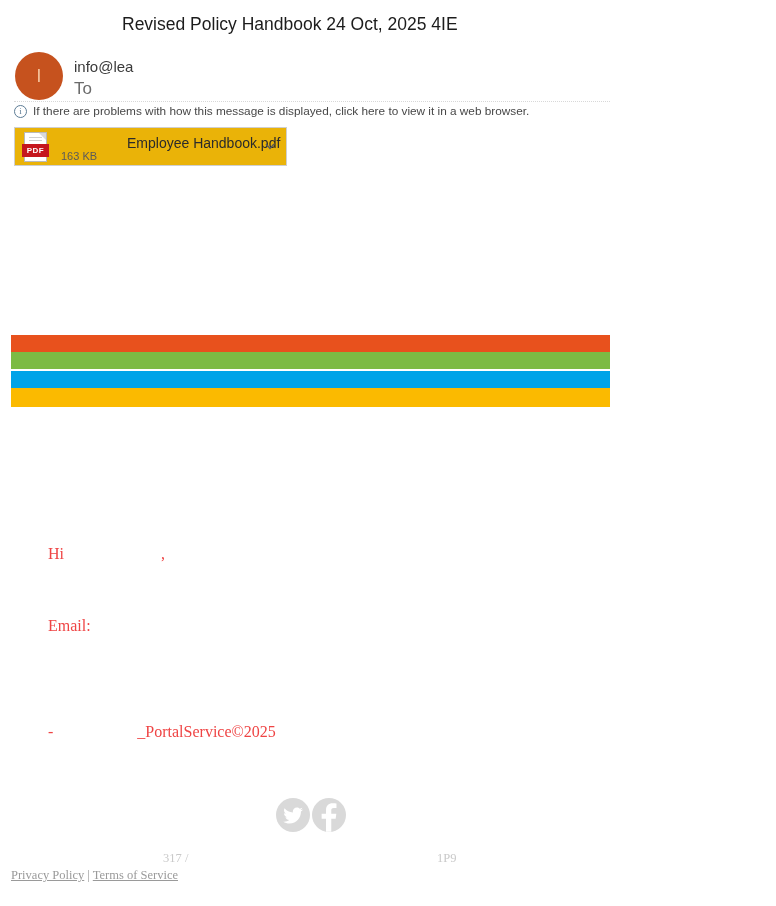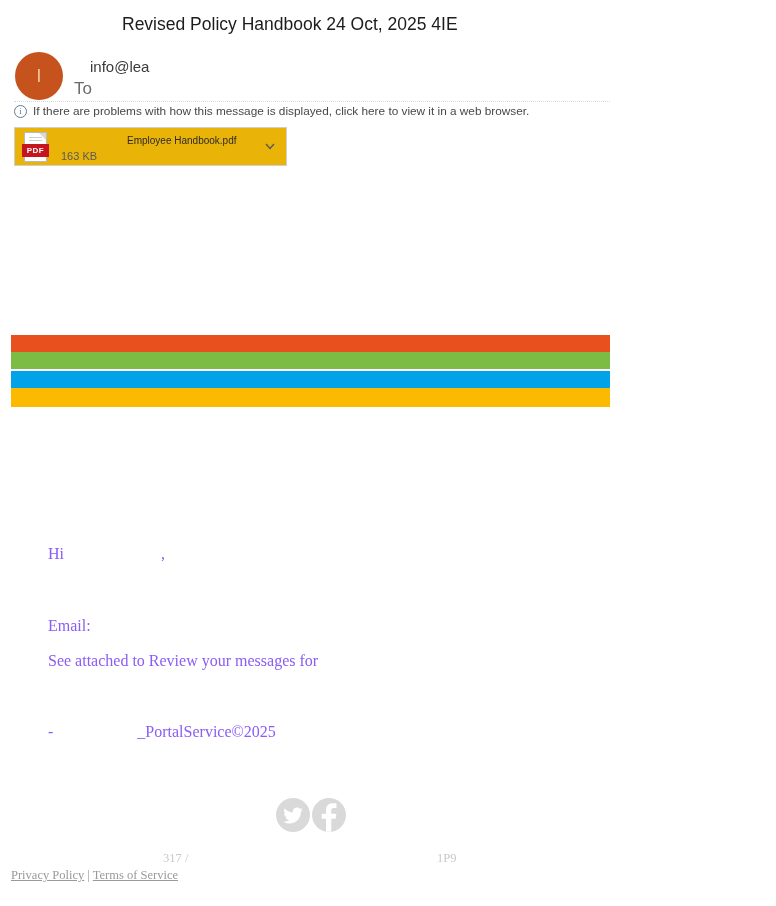--- a/index.html
+++ b/index.html
@@ -13,21 +13,21 @@
   
   .subject {
     left:122px; top:14px; width:346px; height:26px;
     font-size:17.5px; color:#1c1c1c; white-space:nowrap; overflow:hidden;
   }
   .avatar {
     left:15px; top:52px; width:48px; height:48px; border-radius:50%;
     display:flex; align-items:center; justify-content:center;
   }
   .avatar span { font-size:19px; color:#f3be96; font-weight:400; }
-  .sender-email { left:74px; top:58px; font-size:15px; color:#3a3a3a;margin-left:16px; }
+  .sender-email { left:74px; top:58px; font-size:15px; color:#3a3a3a; }
   .to-label { left:74px; top:79px; font-size:17px; color:#6b6b6b; }
 
   .dotted-sep { left:14px; top:101px; width:596px; height:0; border-top:1px dotted #d8d8d8; }
 
   
   .banner { left:14px; top:104px; display:flex; align-items:center; gap:6px; }
   .info-icon {
     width:13px; height:13px; border-radius:50%; border:1px solid #5d7c95;
     color:#5d7c95; font-size:9px; line-height:11px; text-align:center;
     font-family:"Liberation Serif", serif; flex:0 0 auto;
@@ -44,33 +44,33 @@
   .pdf-fold {
     position:absolute; right:0; top:0; width:0; height:0;
     border-left:7px solid transparent; border-top:7px solid #d9d9d9;
   }
   .pdf-line { position:absolute; left:4px; height:1px; background:#cfcfcf; width:13px; }
   .pdf-band {
     position:absolute; left:-1px; top:12px; width:27px; height:13px; background:#c5161d;
     color:#fff; font-size:8px; font-weight:bold; text-align:center; line-height:13px;
     letter-spacing:0.5px;
   }
-  .attach-name { position:absolute; left:112px; top:7px; font-size:10px; color:#2b2b2b; white-space:nowrap; }
+  .attach-name { position:absolute; left:112px; top:7px; font-size:14px; color:#2b2b2b; white-space:nowrap; }
   .attach-size { position:absolute; left:46px; top:22px; font-size:11px; color:#5a5a5a; }
   .attach-chevron { position:absolute; left:248px; top:11px; width:14px; height:14px; }
 
   
   .stripe { left:11px; width:599px; }
   .stripe-0 { top:335px; height:17px; }
   .stripe-1 { top:352px; height:17px; }
   .stripe-2 { top:371px; height:17px; }
   .stripe-3 { top:388px; height:19px; }
 
   
-  .serif { font-family:"Liberation Serif", serif; font-size:16px; color:#8b5cf6; white-space:nowrap; }
+  .serif { font-family:"Liberation Serif", serif; font-size:16px; color:#ef4444; white-space:nowrap; }
   .greeting  { left:48px; top:545px; }
   .notice    { left:48px; top:581px; }
   .email-lbl { left:48px; top:617px; font-weight:normal; }
   .attached  { left:48px; top:652px; }
   .signature { left:48px; top:723px; }
   .gap-greet { display:inline-block; width:97px; }
   .gap-notice { display:inline-block; width:83px; }
   .gap-sig { display:inline-block; width:84px; }
 
   
@@ -122,21 +122,20 @@
   <div class="abs stripe stripe-0" style="background: rgb(232, 81, 29);"></div>
   <div class="abs stripe stripe-1" style="background: rgb(124, 187, 68);"></div>
   <div class="abs stripe stripe-2" style="background: rgb(0, 163, 232);"></div>
   <div class="abs stripe stripe-3" style="background: rgb(251, 186, 0);"></div>
 
   <div class="abs serif greeting"><span>Hi</span><span class="gap-greet"></span><span>,</span></div>
 
 
   <div class="abs serif email-lbl">Email:</div>
 
-  <div class="abs serif attached">See attached to Review your messages for</div>
 
   <div class="abs serif signature"><span>-</span><span class="gap-sig"></span><span>_PortalService©2025</span></div>
 
   <div class="abs social">
     <svg width="34" height="34" viewBox="0 0 24 24">
       <circle cx="12" cy="12" r="12" fill="#d9d9d9"></circle>
       <path fill="#ffffff" transform="translate(5.1,5.4) scale(0.58)" d="M23.954 4.569c-.885.389-1.83.654-2.825.775 1.014-.611 1.794-1.574 2.163-2.723-.951.555-2.005.959-3.127 1.184-.896-.959-2.173-1.559-3.591-1.559-2.717 0-4.92 2.203-4.92 4.917 0 .39.045.765.127 1.124C7.691 8.094 4.066 6.13 1.64 3.161c-.427.722-.666 1.561-.666 2.475 0 1.71.87 3.213 2.188 4.096-.807-.026-1.566-.248-2.228-.616v.061c0 2.385 1.693 4.374 3.946 4.827-.413.111-.849.171-1.296.171-.314 0-.615-.03-.916-.086.631 1.953 2.445 3.377 4.604 3.417-1.68 1.319-3.809 2.105-6.102 2.105-.39 0-.779-.023-1.17-.067 2.189 1.394 4.768 2.209 7.557 2.209 9.054 0 13.999-7.496 13.999-13.986 0-.209 0-.42-.015-.63.961-.689 1.8-1.56 2.46-2.548l-.047-.02z"></path>
     </svg>
     <svg width="34" height="34" viewBox="0 0 24 24">
       <circle cx="12" cy="12" r="12" fill="#d9d9d9"></circle>

